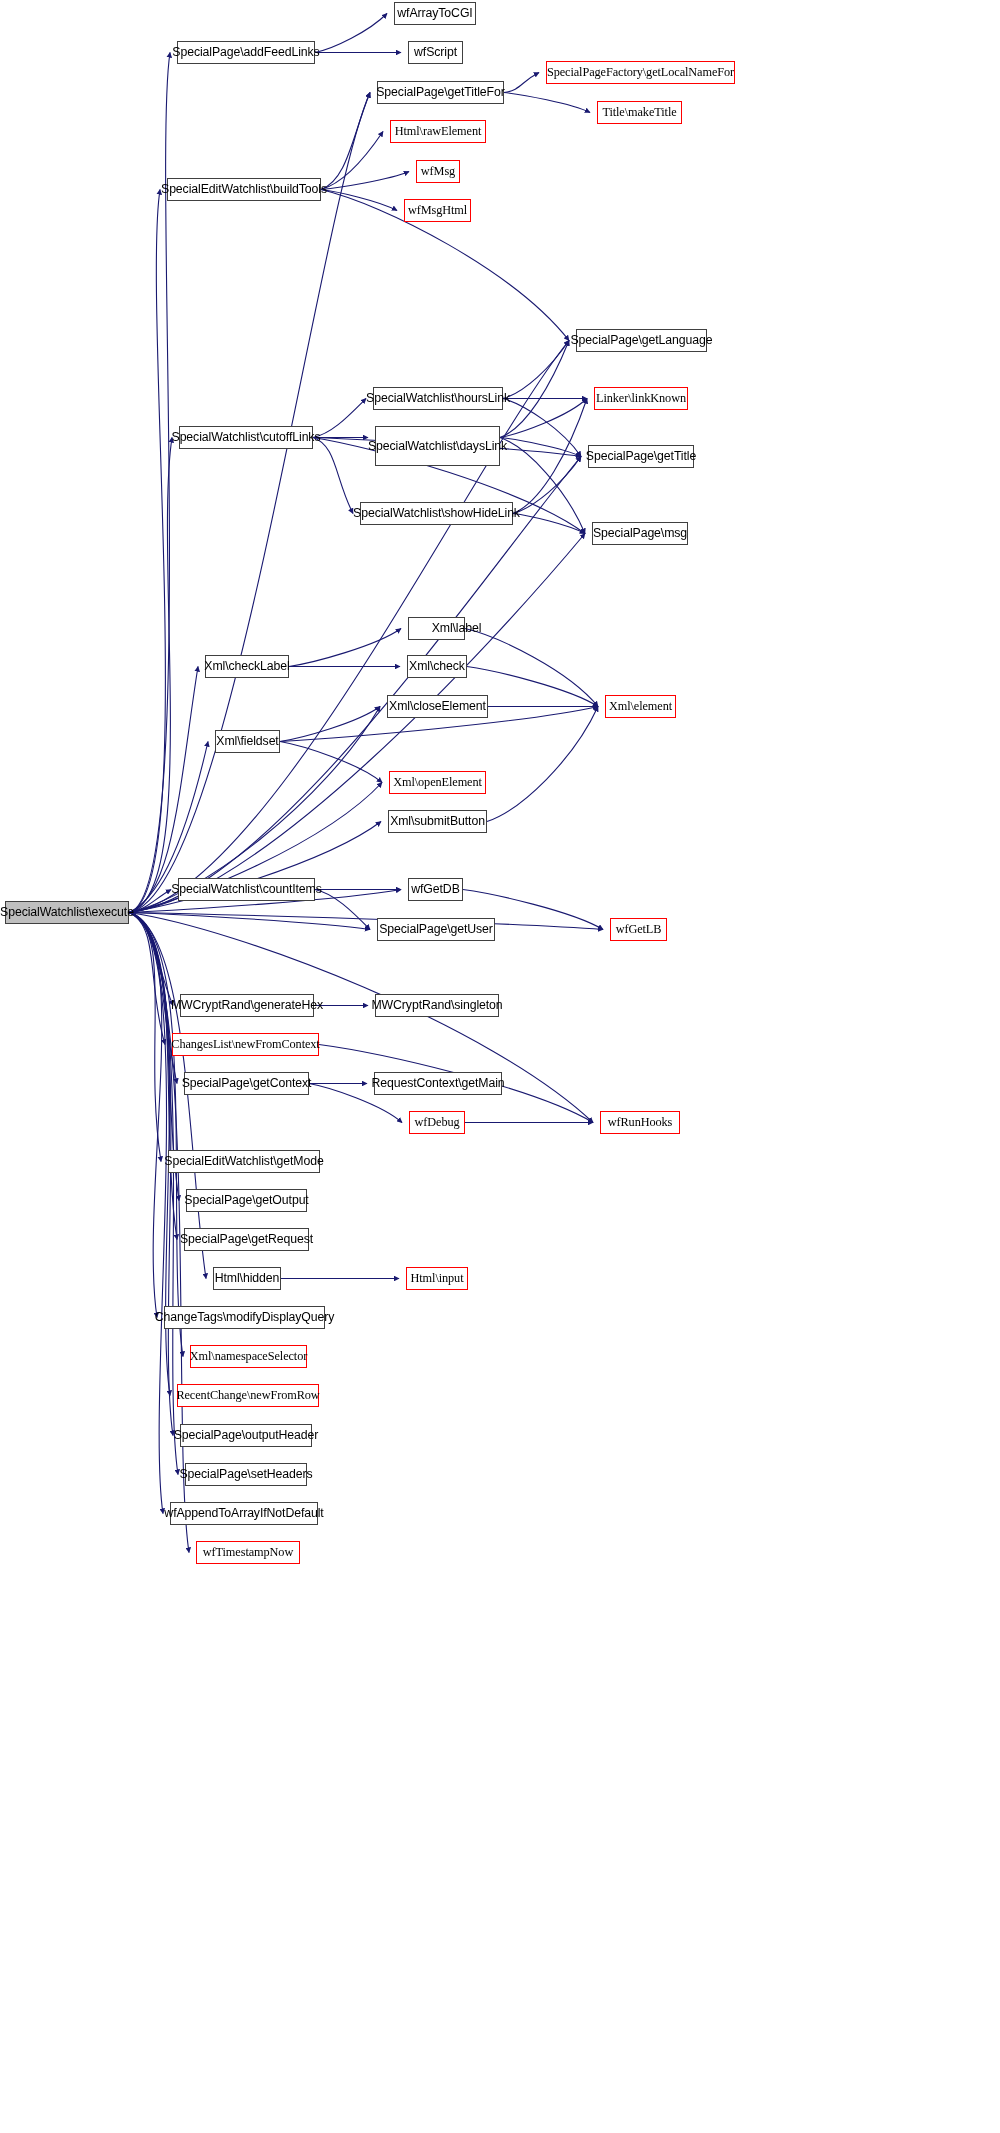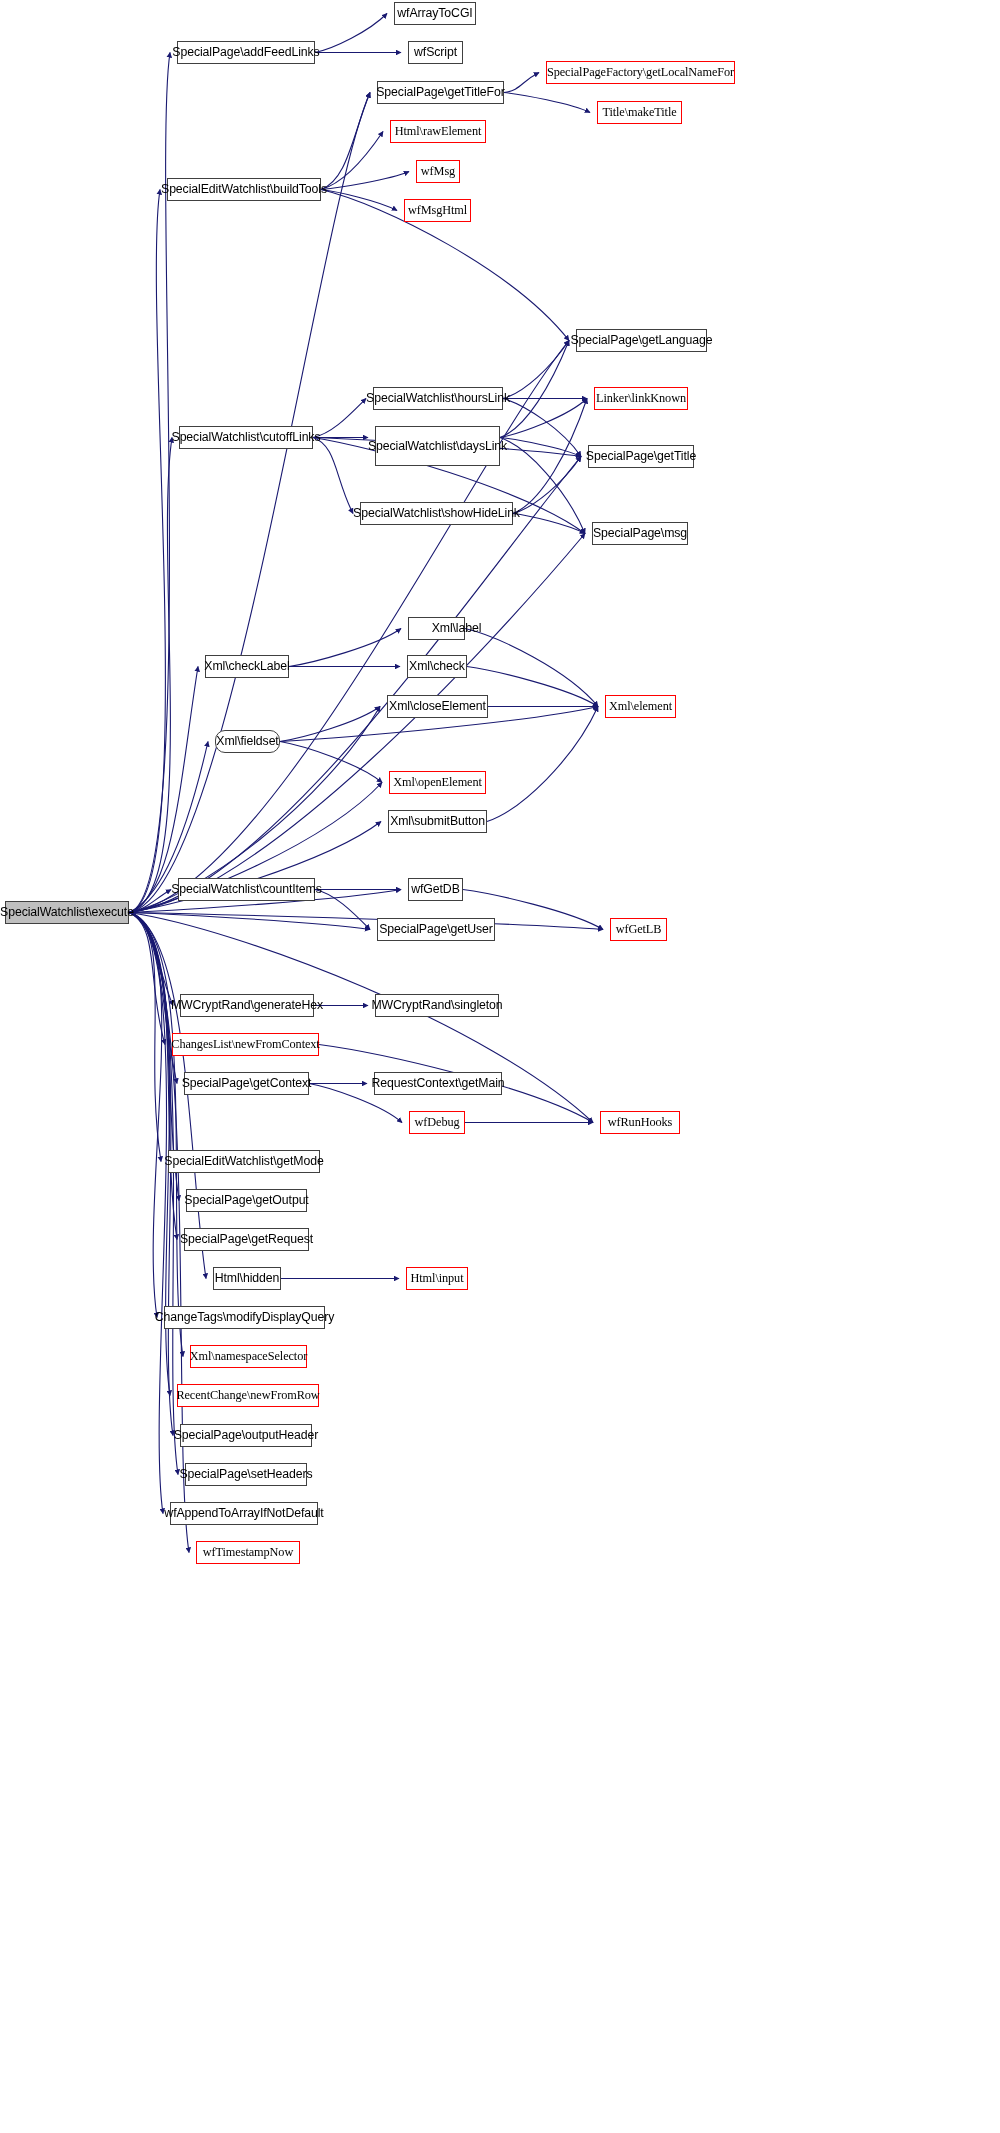--- a/index.html
+++ b/index.html
@@ -210,21 +210,21 @@
       </div>
       <div class="gnode" style="left: 407px; top: 655px; width: 60px; height: 23px;">
         <span class="lbl">Xml\check</span>
       </div>
       <div class="gnode" style="left: 387px; top: 695px; width: 101px; height: 23px;">
         <span class="lbl">Xml\closeElement</span>
       </div>
       <div class="gnode red" style="left: 605px; top: 695px; width: 71px; height: 23px;">
         <span class="lbl">Xml\element</span>
       </div>
-      <div class="gnode" style="left: 215px; top: 730px; width: 65px; height: 23px; border-radius: 10px;">
+      <div class="gnode" style="left: 215px; top: 730px; width: 65px; height: 23px;">
         <span class="lbl">Xml\fieldset</span>
       </div>
       <div class="gnode red" style="left: 389px; top: 771px; width: 97px; height: 23px;">
         <span class="lbl">Xml\openElement</span>
       </div>
       <div class="gnode" style="left: 388px; top: 810px; width: 99px; height: 23px;">
         <span class="lbl">Xml\submitButton</span>
       </div>
       <div class="gnode" style="left: 178px; top: 878px; width: 137px; height: 23px;">
         <span class="lbl">SpecialWatchlist\countItems</span>

